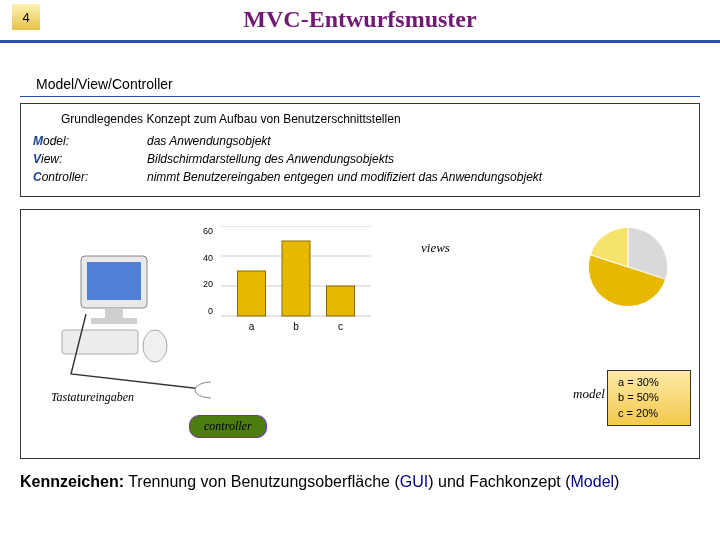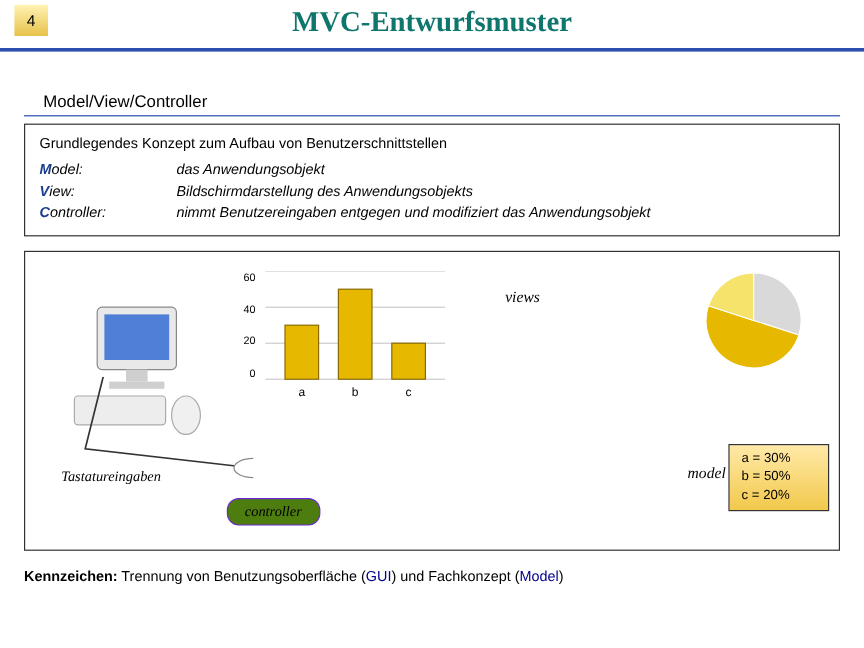--- a/index.html
+++ b/index.html
@@ -1,40 +1,40 @@
 <!DOCTYPE html>
 <html><head>
 <meta charset="utf-8">
 <style>
   * { margin:0; padding:0; box-sizing:border-box; }
   body { font-family: Verdana, Arial, sans-serif; font-size:12px; color:#000; width:720px; height:540px; background:#fff; position:relative; }
   .header { position:relative; height:46px; }
   .page-num-box { position:absolute; left:12px; top:4px; width:28px; height:26px; background:linear-gradient(#fff2b3,#e6c24a); display:flex; align-items:center; justify-content:center; font-size:13px; }
-  .title { position:absolute; left:0; right:0; top:6px; text-align:center; font-family:"Comic Sans MS",cursive; font-size:24px; color:#0f766e; font-weight:bold; }
+  .title { position:absolute; left:0; right:0; top:6px; text-align:center; font-family:"Comic Sans MS",cursive; font-size:24px; color:#701a75; font-weight:bold; }
   .blue-line { position:absolute; left:0; right:0; top:40px; height:3px; background:#2a4fb0; }
   .section-title { margin:30px 0 4px 36px; font-weight:normal; font-size:14px; }
   .blue-thin { height:1px; background:#2a4fb0; margin:0 20px 6px 20px; }
   .box { margin:0 20px; border:1px solid #333; padding:8px 12px; font-size:12px; }
-  .intro { margin-bottom:8px; }
+  .intro { margin-bottom:8px;margin-left:28px; }
   .defrow { display:flex; margin-bottom:4px;gap:44px; }
   .defterm { font-style:italic; width:70px; }
   .defterm .cletter { color:#1a3e8c; font-weight:bold; }
   .defdesc { font-style:italic; flex:1; }
   .diagram-box { margin:12px 20px 0 20px; border:1px solid #333; height:250px; position:relative; }
   .chart-area { position:absolute; left:200px; top:16px; width:170px; height:110px; }
   .ylabels { position:absolute; left:-18px; top:0; height:90px; display:flex; flex-direction:column; justify-content:space-between; font-size:9px; text-align:right; }
   .ylabels span { height:10px; }
   .views-label { position:absolute; left:400px; top:30px; font-family:"Comic Sans MS",cursive; font-style:italic; font-size:13px; }
   .pie-wrap { position:absolute; right:26px; top:12px; width:90px; height:90px; }
   .model-box { position:absolute; right:8px; top:160px; border:1px solid #333; background:linear-gradient(#ffe9a8,#f2c94c); padding:4px 10px; font-size:11px; line-height:1.4; width:84px; }
   .model-text { position:absolute; left:552px; top:176px; font-family:"Comic Sans MS",cursive; font-style:italic; font-size:13px; }
   .input-label { position:absolute; left:30px; top:180px; font-family:"Comic Sans MS",cursive; font-style:italic; font-size:12px;text-align:center; }
   .controller-bubble { position:absolute; left:168px; top:205px; border:1px solid #6d28d9; border-radius:10px; background:#4d7c0f; padding:3px 14px; font-family:"Comic Sans MS",cursive; font-style:italic; font-size:12px; }
   .computer { position:absolute; left:36px; top:40px; width:120px; height:120px; }
-  .footer-line { margin:14px 20px 0 20px; font-size:12px; }
+  .footer-line { margin:14px 20px 0 20px; font-size:16px; }
   .footer-line b { font-weight:bold; }
   .blue-word { color:#00008b; }
 </style>
 </head>
 <body>
 
 <div class="header">
   <div class="page-num-box">
       <span>4</span>
     </div>

